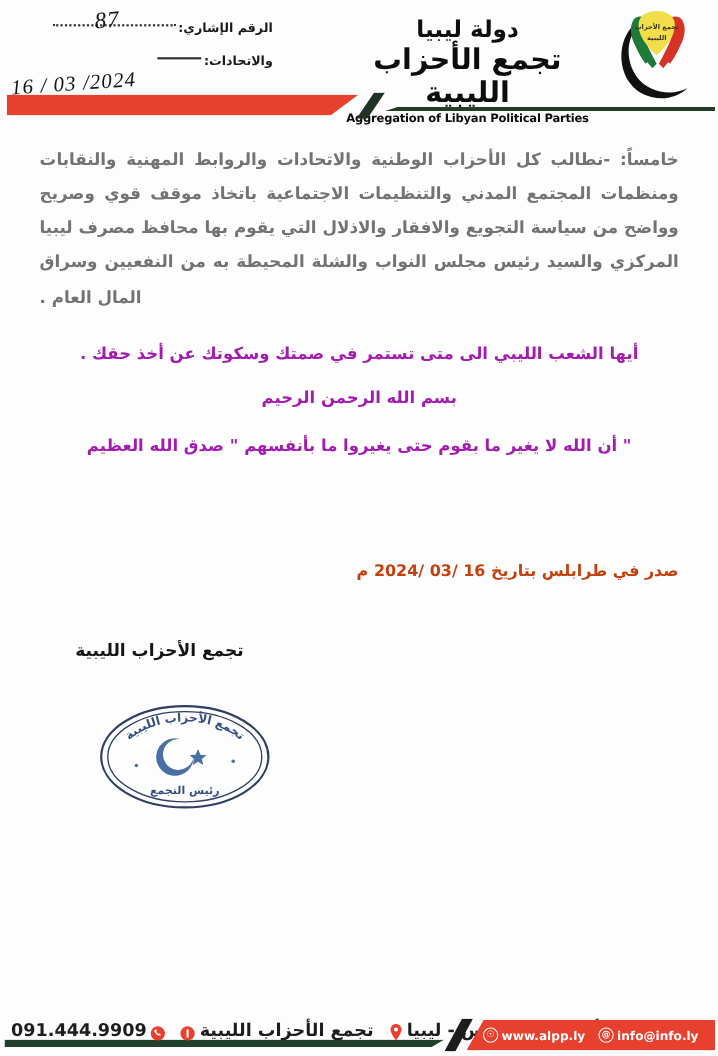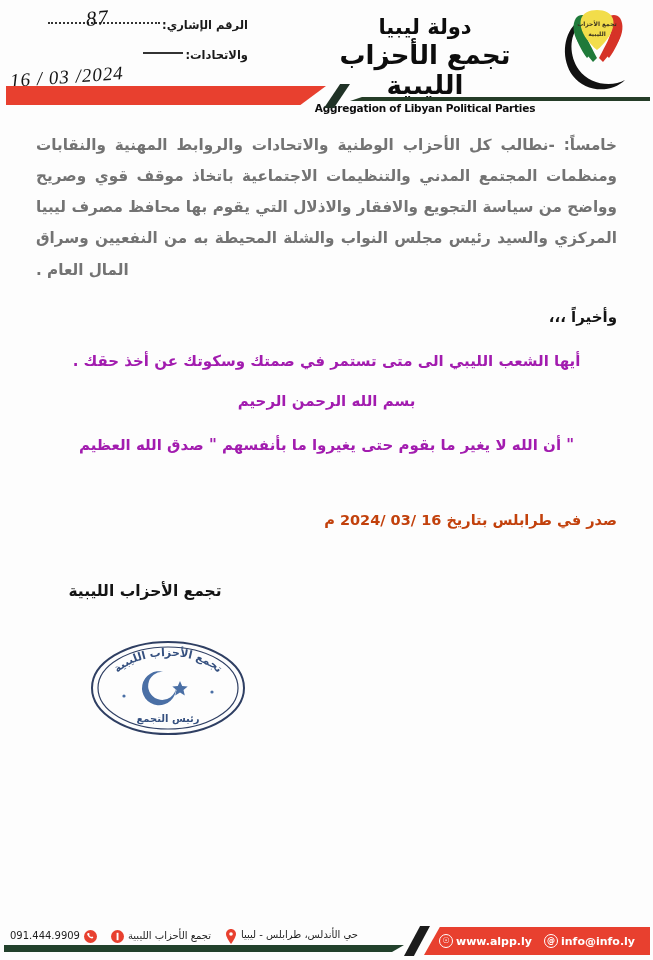--- a/index.html
+++ b/index.html
@@ -284,24 +284,24 @@
     display: flex;
     align-items: center;
     justify-content: flex-start;
     direction: ltr;
     gap: 14px;
     padding-left: 10px;
     box-sizing: border-box;
   }
   .foot-dark {
     display: inline-flex;
-    align-items: flex-start;
+    align-items: flex-end;
     gap: 4px;
-    font-size: 10px;
-    font-weight: normal;
+    font-size: 16px;
+    font-weight: bold;
     color: #1d1d1d;
     white-space: nowrap;
   }
   .foot-ar { direction: rtl; letter-spacing: -0.3px; }
 
   .badge {
     display: inline-block;
     width: 13px; height: 13px;
     border-radius: 50%;
     background: #e8402f;
@@ -363,21 +363,20 @@
       <div class="rule-red"></div>
       <div class="rule-slash"></div>
       <div class="rule-green"></div>
     </div>
   </div>
 
   <div class="body-wrap">
 
     <p class="para">خامساً: -نطالب كل الأحزاب الوطنية والاتحادات والروابط المهنية والنقابات ومنظمات المجتمع المدني والتنظيمات الاجتماعية باتخاذ موقف قوي وصريح وواضح من سياسة التجويع والافقار والاذلال التي يقوم بها محافظ مصرف ليبيا المركزي والسيد رئيس مجلس النواب والشلة المحيطة به من النفعيين وسراق المال العام .</p>
 
-    <div class="line-right sp-final">وأخيراً ،،،</div>
 
     <div class="line-center sp-appeal">أيها الشعب الليبي الى متى تستمر في صمتك وسكوتك عن أخذ حقك .</div>
 
     <div class="line-center sp-basmala">بسم الله الرحمن الرحيم</div>
 
     <div class="line-center sp-verse">" أن الله لا يغير ما بقوم حتى يغيروا ما بأنفسهم " صدق الله العظيم</div>
   </div>
 
   <div class="issued">صدر في طرابلس بتاريخ 16 /03 /2024 م</div>
 

